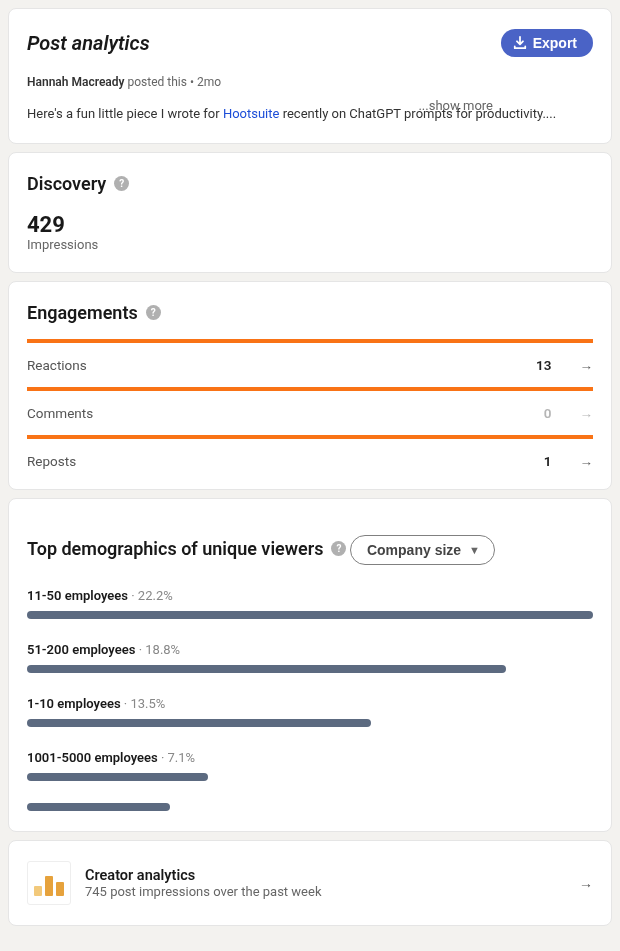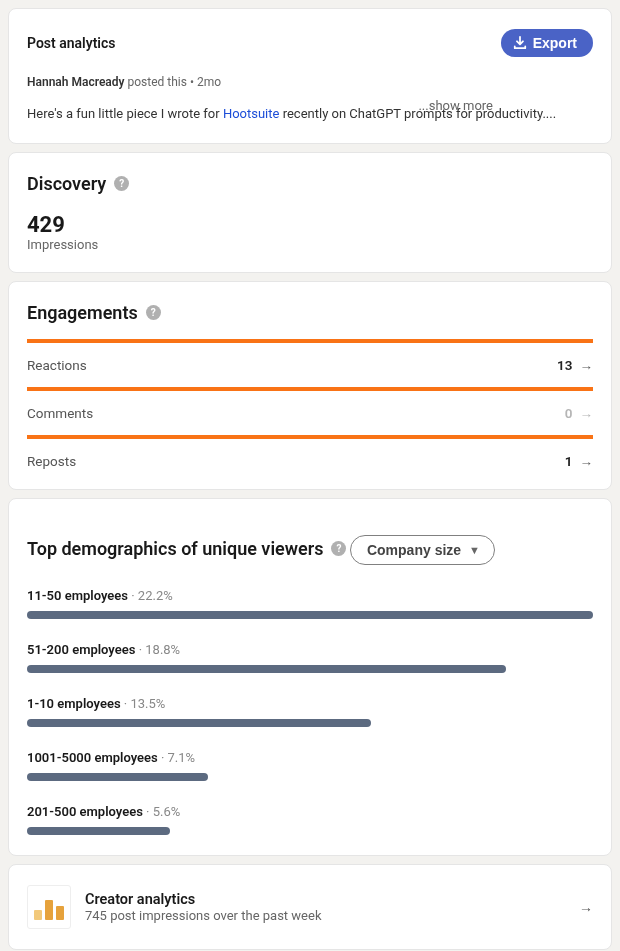--- a/index.html
+++ b/index.html
@@ -17,22 +17,23 @@
     margin: 8px;
     padding: 20px 18px;
   }
   .header-row {
     display: flex;
     align-items: center;
     justify-content: space-between;
     margin-bottom: 18px;
   }
   .title {
-    font-size: 14px;
-    font-weight: 600;
+    font-size: 20px;
+    font-weight: 600;
+    font-style: italic;
   }
   .export-btn {
     background: #4a63c6;
     color: #fff;
     border: none;
     border-radius: 16px;
     padding: 6px 16px 6px 12px;
     font-size: 14px;
     font-weight: 600;
     display: inline-flex;
@@ -118,21 +119,21 @@
     display: flex;
     justify-content: space-between;
     align-items: center;
     padding: 14px 0;
     border-top: 4px solid #f97316;
     color: #555;
     font-size: 13.5px;
   }
   .eng-row:first-of-type { margin-top: 16px; }
   .eng-row.last { padding-bottom: 0; }
-  .eng-right { display: inline-flex; align-items: center; gap: 7px; }
+  .eng-right { display: inline-flex; align-items: center; gap: 28px; }
   .eng-val { font-weight: 600; color: #222; }
   .arrow { font-weight: 700; color: #555; }
   .eng-row.disabled .eng-val,
   .eng-row.disabled .arrow { color: #b5b5b5; }
   .dropdown-btn {
     border: 1px solid #808080;
     background: #fff;
     border-radius: 18px;
     padding: 6px 14px 6px 16px;
     font-size: 14px;
@@ -277,21 +278,20 @@
           <div class="bar-fill" style="width: 60.8108%;"></div>
         </div>
       </div>
       <div class="demo-item">
         <div><span class="demo-label">1001-5000 employees</span><span class="demo-pct"> · 7.1%</span></div>
         <div class="bar-track">
           <div class="bar-fill" style="width: 31.982%;"></div>
         </div>
       </div>
       <div class="demo-item">
-        <div><span class="demo-label">201-500 employees</span><span class="demo-pct"> · 5.6%</span></div>
         <div class="bar-track">
           <div class="bar-fill" style="width: 25.2252%;"></div>
         </div>
       </div>
     </div>
 </div>
 
 <div class="card">
   <div class="creator-row">
     <div class="creator-icon">

